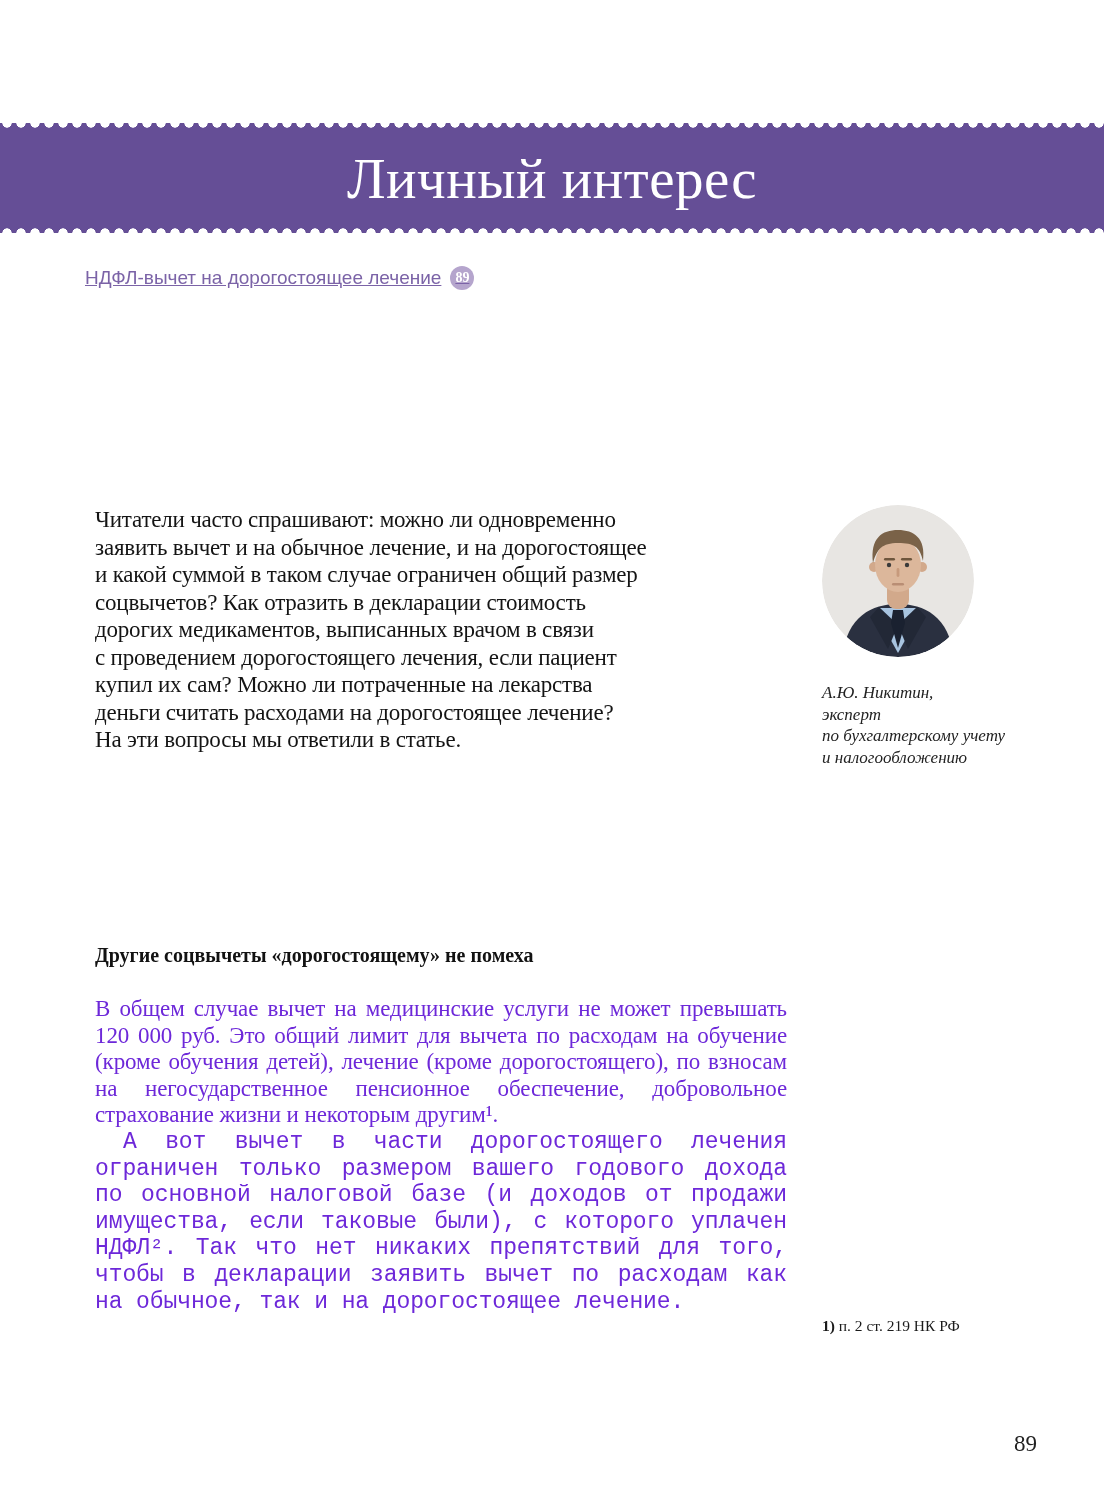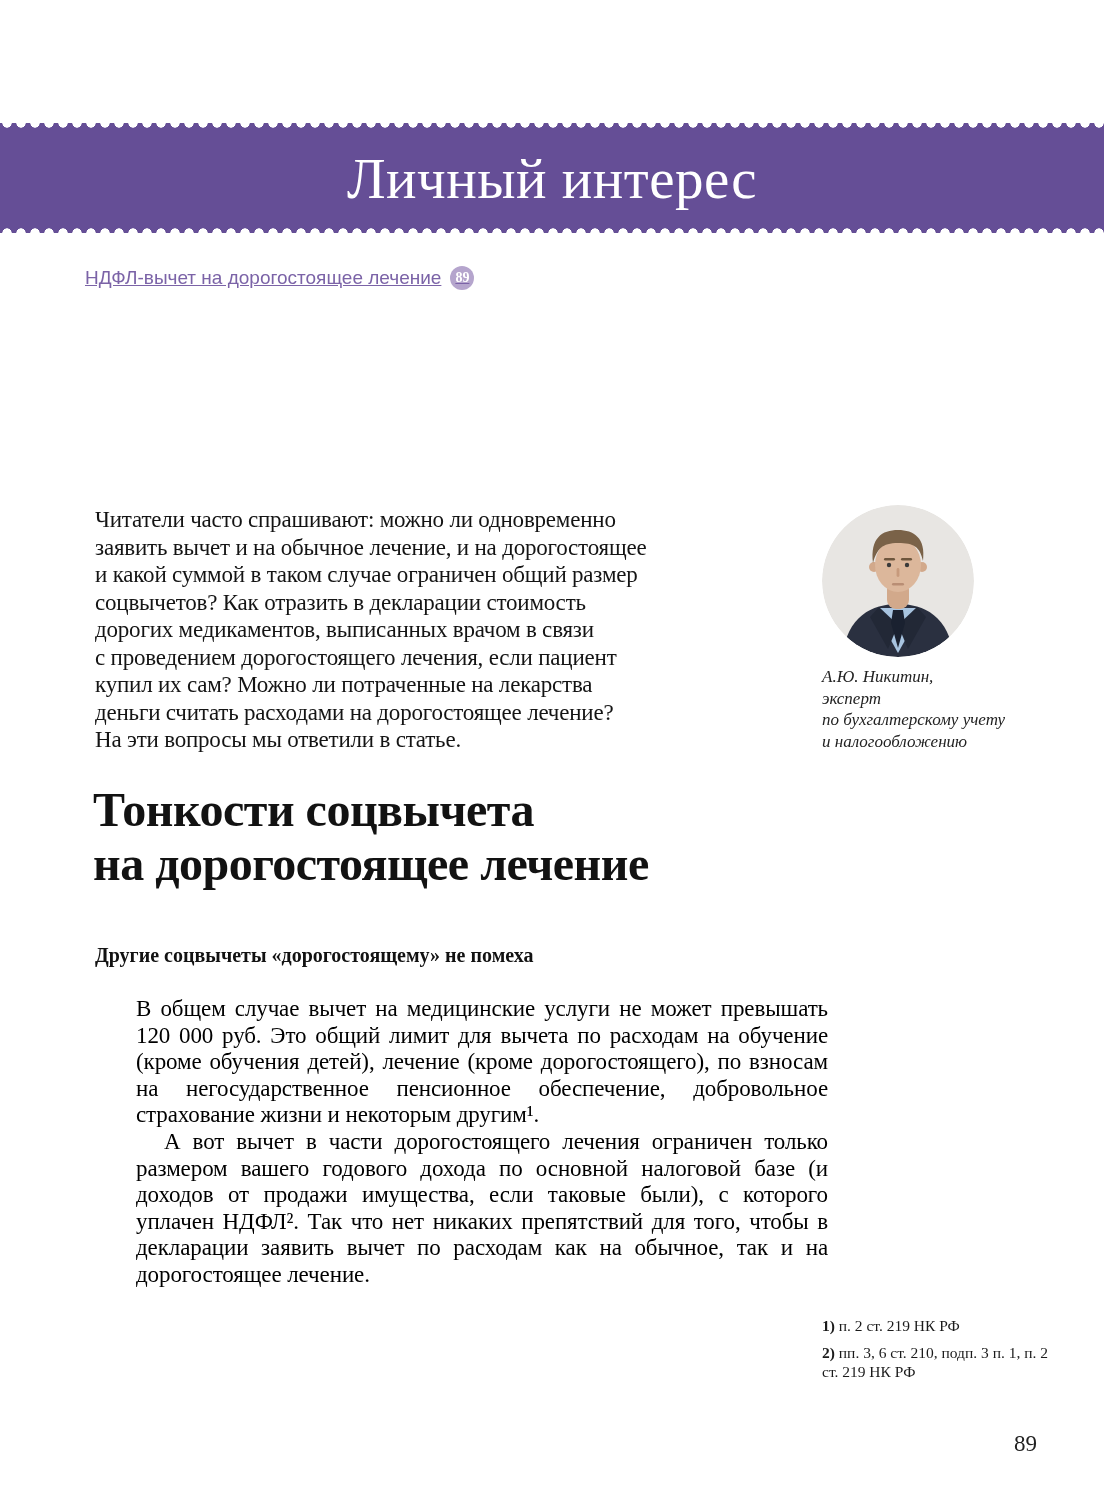--- a/index.html
+++ b/index.html
@@ -108,21 +108,21 @@
     width: 215px;
   }
   .photo-wrap {
     width: 152px;
     height: 152px;
     border-radius: 50%;
     overflow: hidden;
   }
   .photo-wrap svg { display: block; width: 100%; height: 100%; }
   .author-caption {
-    margin-top: 9px;
+    margin-top: 25px;
     font-style: italic;
     font-size: 17px;
     line-height: 21.5px;
     color: #222222;
     white-space: pre-line;
   }
 
   
   .headline {
     position: absolute;
@@ -149,25 +149,24 @@
   
   .body-col {
     position: absolute;
     left: 95px;
     top: 996px;
     width: 692px;
     font-size: 23px;
     line-height: 26.6px;
     letter-spacing: -0.1px;
     text-align: justify;
-    color: #000000;
-    margin-left: 41px;
+    color: #6d28d9;
   }
   .body-col p { margin: 0; }
-  .body-col p.indent { text-indent: 28px; }
+  .body-col p.indent { text-indent: 28px; font-family: Liberation Mono, monospace; }
 
   
   .footnotes {
     position: absolute;
     left: 822px;
     top: 1316px;
     width: 230px;
     font-size: 15.5px;
     line-height: 19.5px;
     color: #1b1b1b;
@@ -247,30 +246,27 @@
           <rect x="70" y="78" width="12" height="2.4" rx="1.2" fill="#b98e74"></rect>
         </g>
       </svg>
     </div>
     <div class="author-caption">А.Ю. Никитин,
 эксперт
 по бухгалтерскому учету
 и налогообложению</div>
   </aside>
 
-  <h2 class="headline">Тонкости соцвычета
-на дорогостоящее лечение</h2>
 
   <h3 class="subhead">Другие соцвычеты «дорогостоящему» не помеха</h3>
 
   <div class="body-col">
     <p>В общем случае вычет на медицинские услуги не может превышать 120&nbsp;000 руб. Это общий лимит для вычета по расходам на обучение (кроме обучения детей), лечение (кроме дорогостоящего), по взносам на негосударственное пенсионное обеспечение, добровольное страхование жизни и некоторым другим¹.</p>
     <p class="indent">А вот вычет в части дорогостоящего лечения ограничен только размером вашего годового дохода по основной налоговой базе (и доходов от продажи имущества, если таковые были), с которого уплачен НДФЛ². Так что нет никаких препятствий для того, чтобы в декларации заявить вычет по расходам как на обычное, так и на дорогостоящее лечение.</p>
   </div>
 
   <aside class="footnotes">
     <p class="footnote"><b>1)</b> <span>п. 2 ст. 219 НК РФ</span></p>
-    <p class="footnote"><b>2)</b> <span>пп. 3, 6 ст. 210, подп. 3 п. 1, п. 2 ст. 219 НК РФ</span></p>
   </aside>
 
   <div class="folio">89</div>
 
 </div>
 
 </body></html>

